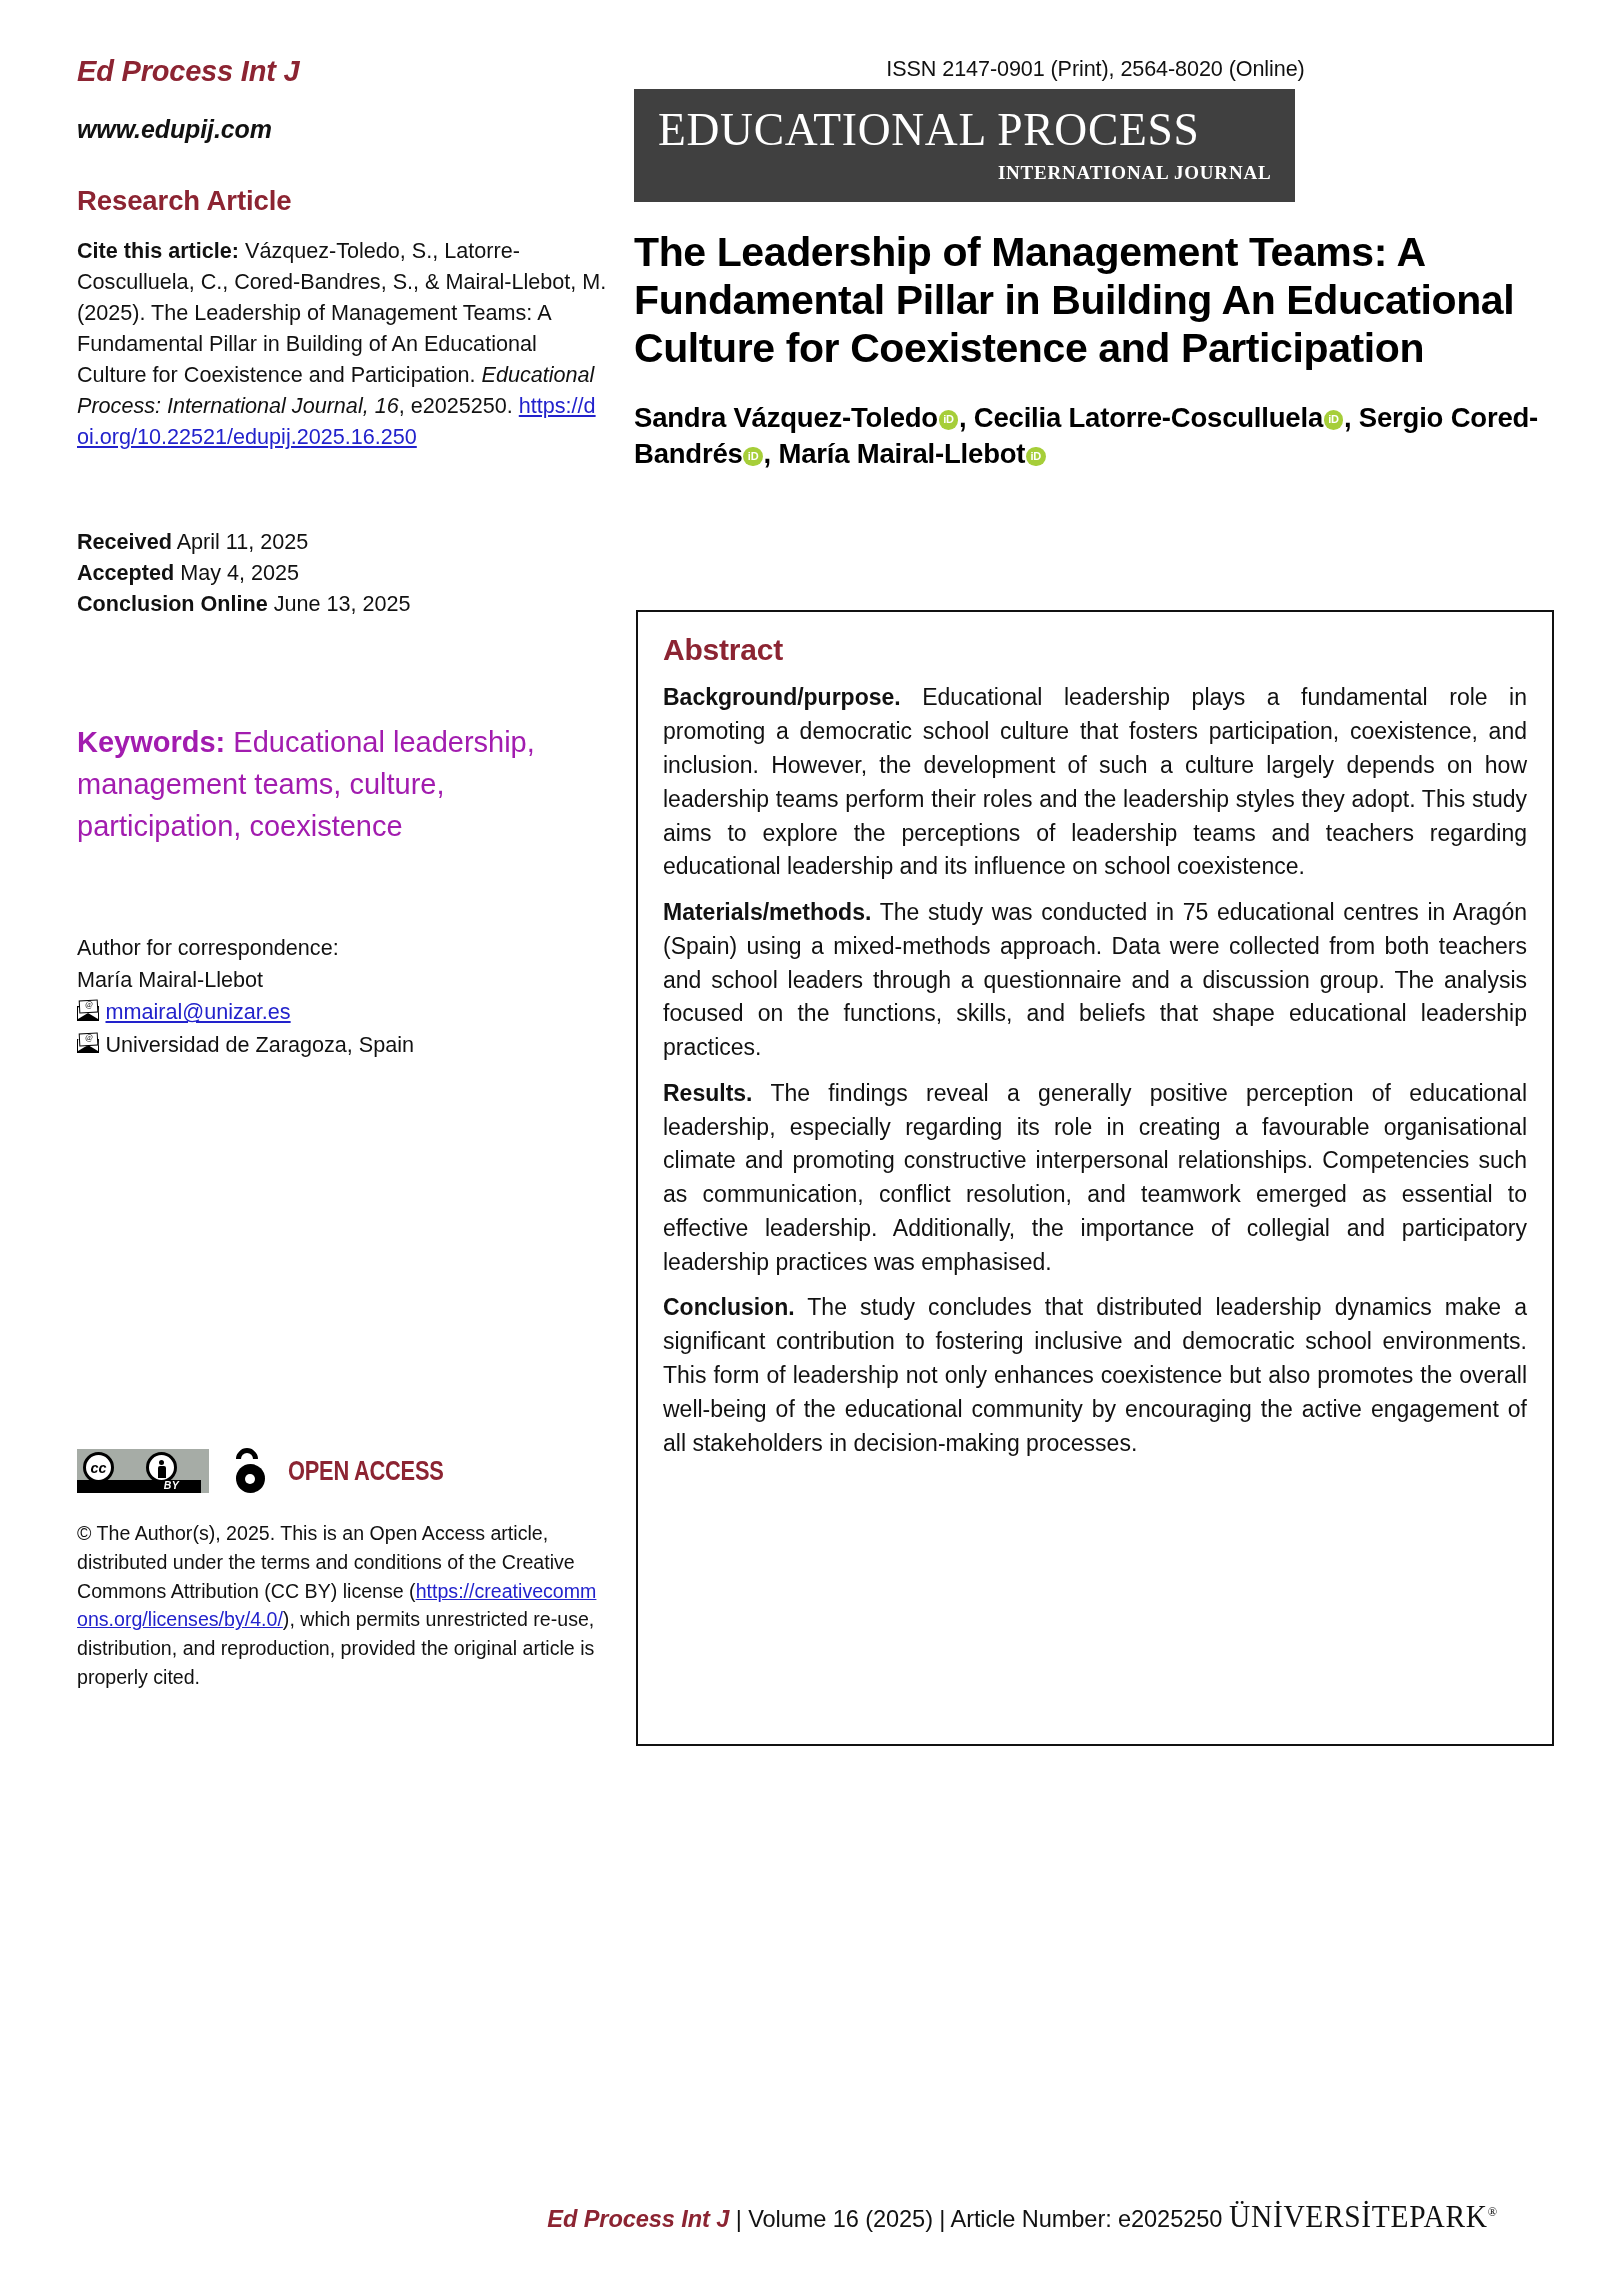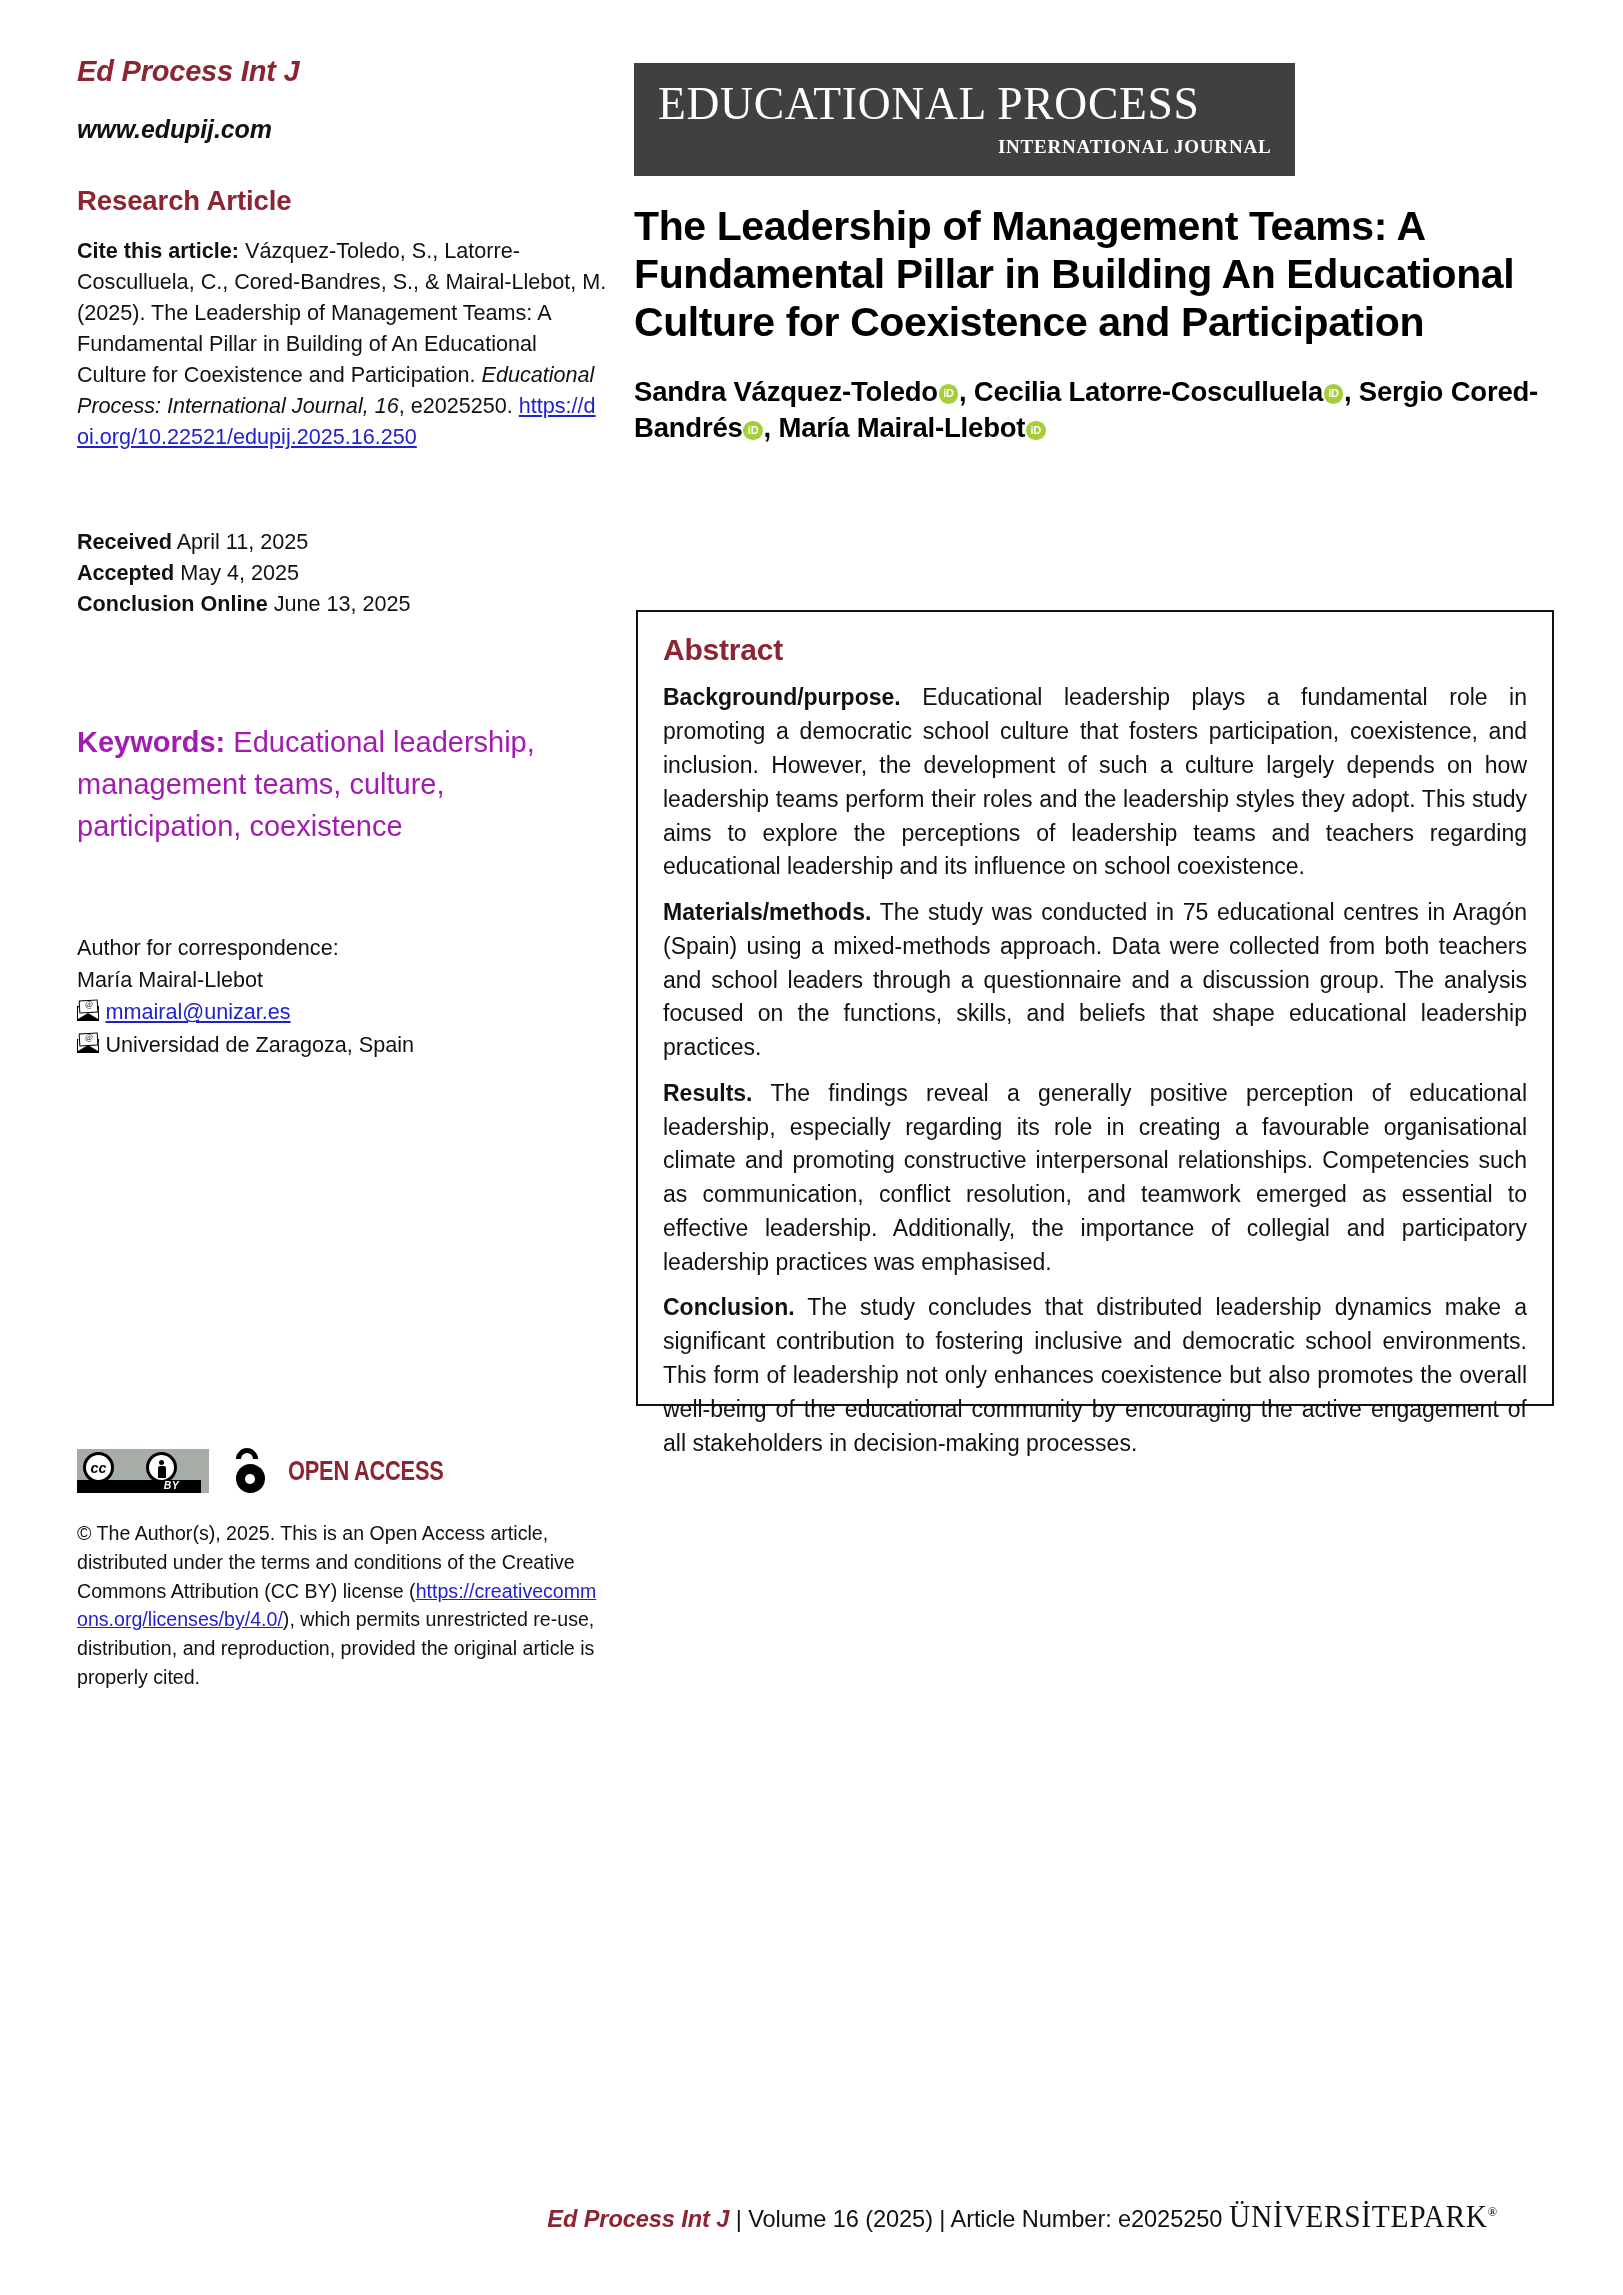--- a/index.html
+++ b/index.html
@@ -331,21 +331,21 @@
     margin: 0 0.7px;
     font-family: "Liberation Sans", sans-serif;
   }
 
   
   .abstract-box {
     position: absolute;
     left: 636px;
     top: 610px;
     width: 918px;
-    height: 796px;
+    height: 1136px;
     border: 2px solid #111111;
     box-sizing: border-box;
     background: #ffffff;
   }
   .abstract-inner {
     padding: 21px 25px 0 25px;
   }
   .abstract-head {
     font-size: 30px;
     font-weight: 700;
@@ -478,20 +478,21 @@
         <span class="keyhole"></span>
     </div>
     <div class="oa-text">OPEN ACCESS</div>
   </div>
 
   <div class="license-block">
     <span>© The Author(s), 2025. This is an Open Access article, distributed under the terms and conditions of the Creative Commons Attribution (CC BY) license (</span><a class="link-blue" href="#">https://creativecommons.org/licenses/by/4.0/</a><span>), which permits unrestricted re-use, distribution, and reproduction, provided the original article is properly cited.</span>
   </div>
 
   <div class="right-col">
+    <div class="issn-line">ISSN 2147-0901 (Print), 2564-8020 (Online)</div>
 
     <div class="masthead">
       <div class="m-title">EDUCATIONAL PROCESS</div>
       <div class="m-sub">INTERNATIONAL JOURNAL</div>
     </div>
 
     <h1 class="article-title">The Leadership of Management Teams: A Fundamental Pillar in Building An Educational Culture for Coexistence and Participation</h1>
 
     <div class="authors">
       <span>Sandra Vázquez-Toledo</span><span class="orcid">iD</span><span>, </span><span>Cecilia Latorre-Cosculluela</span><span class="orcid">iD</span><span>, </span><span>Sergio Cored-Bandrés</span><span class="orcid">iD</span><span>, </span><span>María Mairal-Llebot</span><span class="orcid">iD</span>

